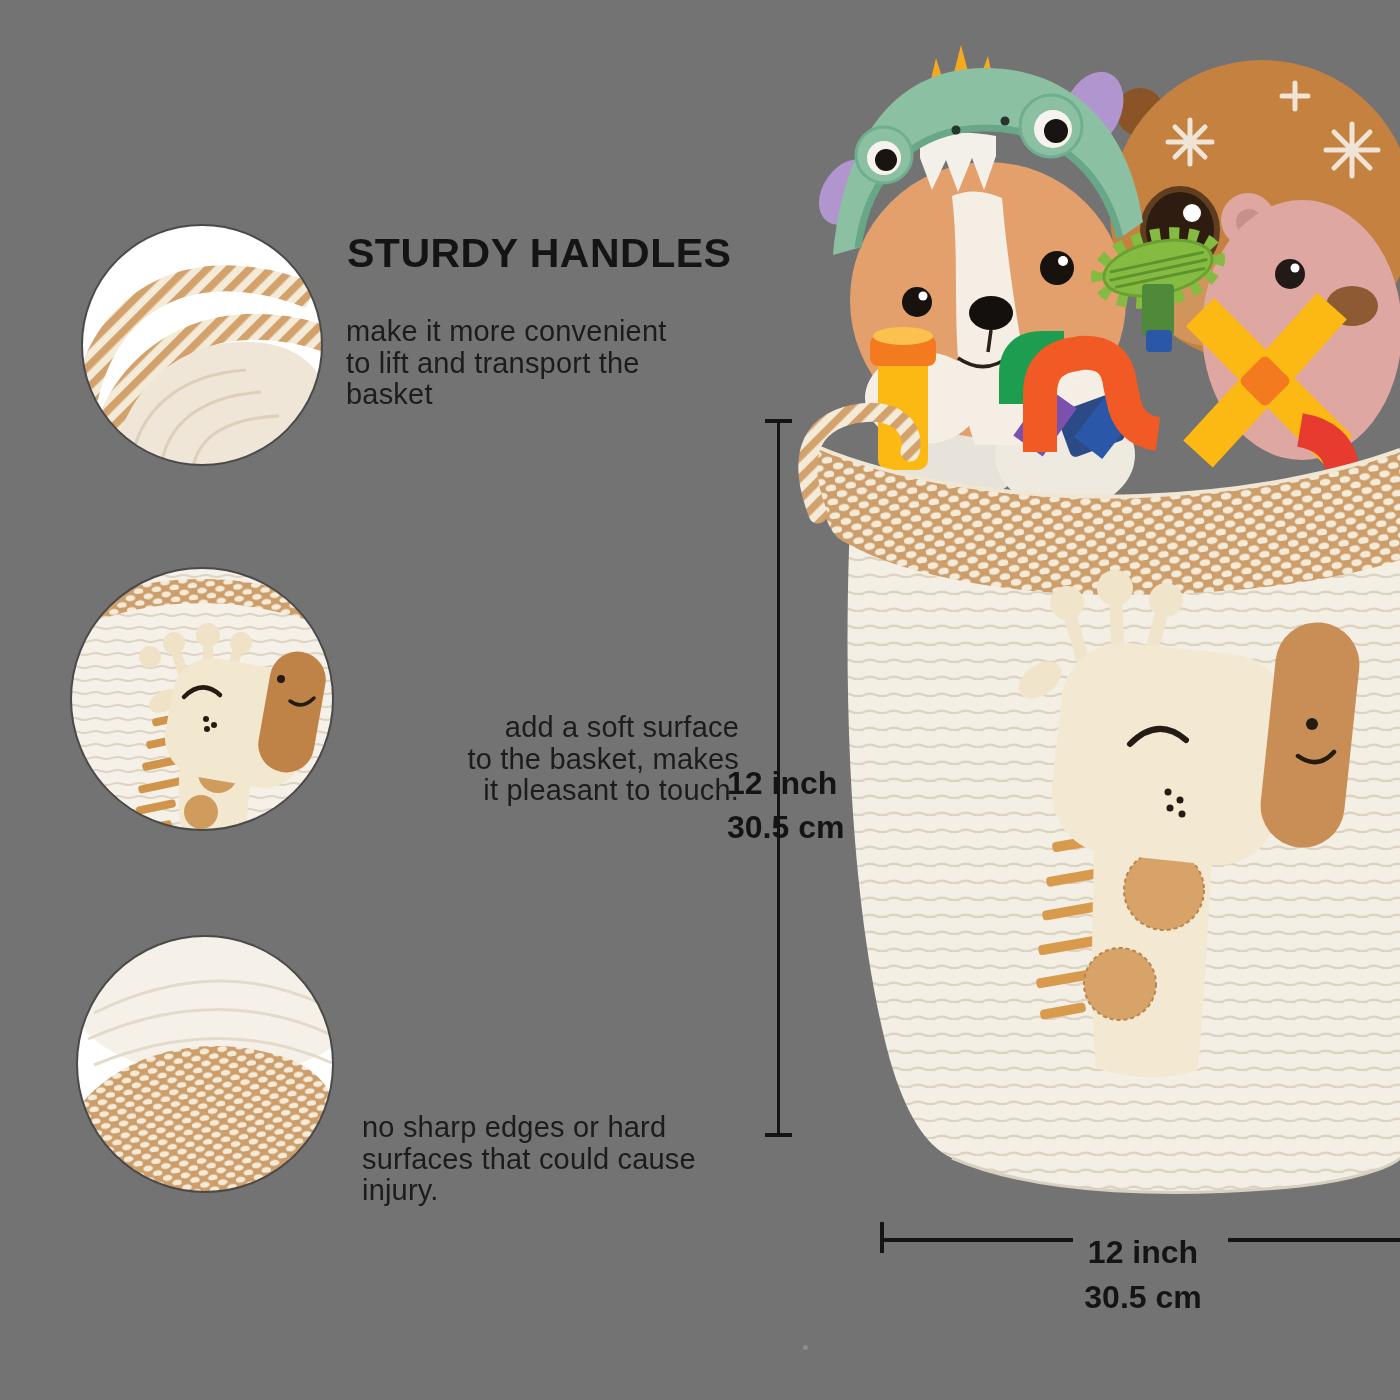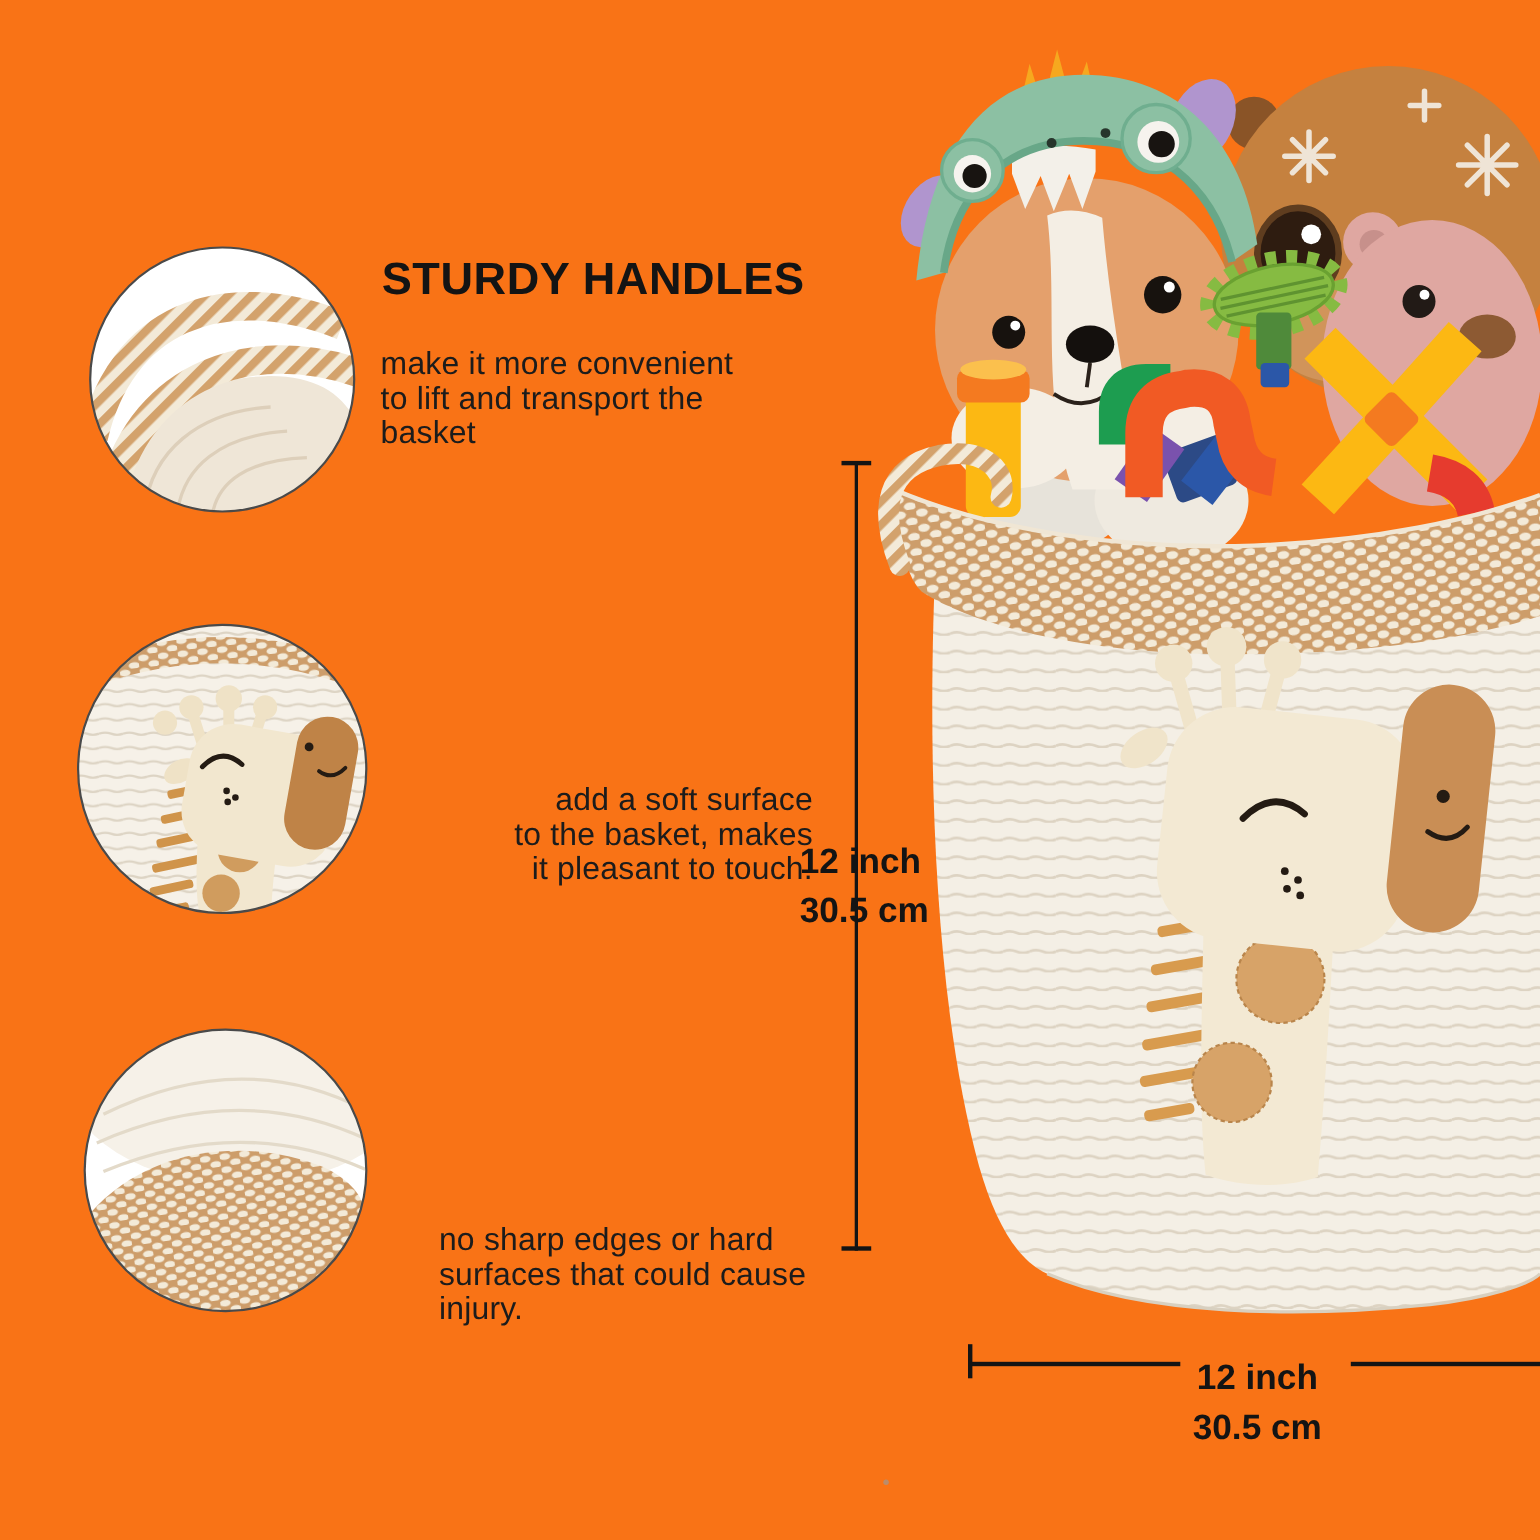--- a/index.html
+++ b/index.html
@@ -1,16 +1,16 @@
 <!DOCTYPE html>
 <html><head>
 <meta charset="utf-8">
 <style>
   html,body{margin:0;padding:0;background:#fff;}
-  .canvas{position:relative;width:1400px;height:1400px;background:#f97316;overflow:hidden;
+  .canvas{position:relative;width:1400px;height:1400px;background:#737373;overflow:hidden;
           font-family:"Liberation Sans",sans-serif;color:#161616;}
   .abs{position:absolute;}
   .feature-title{font-size:41px;font-weight:700;line-height:57px;letter-spacing:.5px;
                  white-space:pre-line;color:#141414;}
   .feature-body{font-size:29px;font-weight:400;line-height:31.5px;letter-spacing:.2px;
                 white-space:pre-line;color:#1c1c1c;}
   .dim-label{font-size:32px;font-weight:700;color:#141414;margin-top:32px;}
   .dim-line{background:#141414;}
   .photo-svg{position:absolute;left:0;top:0;z-index:0;}
   .layer2{z-index:2;}
@@ -267,21 +267,21 @@
       <ellipse cx="145" cy="44" rx="160" ry="100" fill="#f6f1e8"></ellipse>
       <g stroke="#e3dac9" stroke-width="3" fill="none">
         <path d="M 20 80 Q 145 18 258 76"></path>
         <path d="M 14 106 Q 145 48 262 104"></path>
         <path d="M 20 132 Q 145 80 258 130"></path>
       </g>
       <path d="M 8 170 C 60 110 150 100 220 128 C 245 140 256 155 258 170 L 258 232 C 200 264 120 268 60 246 C 30 234 12 206 8 170 Z" fill="url(#pWeaveC)"></path>
     </g>
     <circle cx="131" cy="131" r="128" fill="none" stroke="#4a4a4a" stroke-width="2"></circle>
   </svg>
-  <div class="abs layer2 feature-body" style="left:362px;top:1112px;width:400px;margin-left:37px;">no sharp edges or hard
+  <div class="abs layer2 feature-body" style="left:362px;top:1112px;width:400px;">no sharp edges or hard
 surfaces that could cause
 injury.</div>
 
   <div class="abs layer3 dim-line" style="left:765px;top:419px;width:27px;height:4px;"></div>
   <div class="abs layer3 dim-line" style="left:777px;top:421px;width:3px;height:716px;"></div>
   <div class="abs layer3 dim-line" style="left:765px;top:1133px;width:27px;height:4px;"></div>
   <div class="abs layer3 dim-label" style="left:727px;top:733px;">12 inch</div>
   <div class="abs layer3 dim-label" style="left:727px;top:777px;">30.5 cm</div>
 
   <div class="abs layer3 dim-line" style="left:880px;top:1222px;width:4px;height:31px;"></div>

